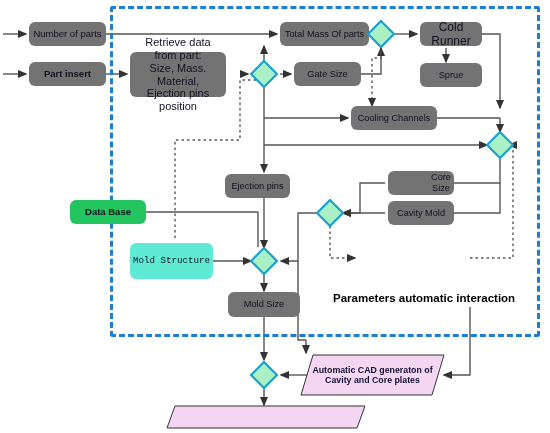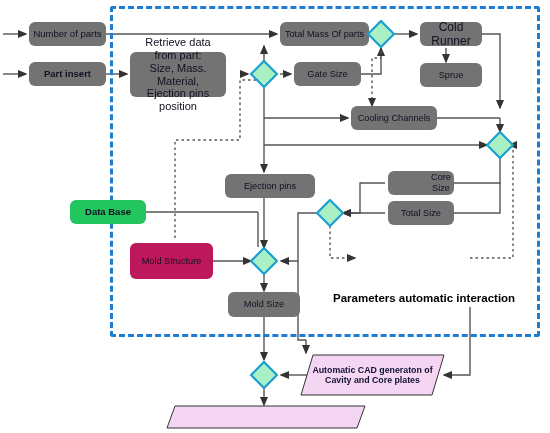--- a/index.html
+++ b/index.html
@@ -38,21 +38,22 @@
     z-index: 3;
   }
   .box {
     border-radius: 6px;
     border: 1px solid transparent;
   }
   .box.blue {
     background: #737373;
   }
   .box.purple {
-    background: #be185d;
+    background: #5eead4;
+    font-family: Liberation Mono, monospace;
   }
   .box.pink {
     background: #22c55e;
     margin-left: 48px;
   }
   .box.bold {
     font-weight: bold;
   }
   .para {
     background: transparent;
@@ -194,25 +195,25 @@
   <div class="node box blue" style="left:280px; top:22px; width:89px; height:24px; font-size:9.2px;">Total Mass Of parts</div>
 
   <div class="node box blue" style="left:294px; top:62px; width:67px; height:24px; font-size:9.2px;">Gate Size</div>
 
   <div class="node box blue" style="left:420px; top:22px; width:62px; height:24px; font-size:12px;">Cold Runner</div>
 
   <div class="node box blue" style="left:420px; top:63px; width:62px; height:24px; font-size:9.2px;">Sprue</div>
 
   <div class="node box blue" style="left:351px; top:106px; width:86px; height:24px; font-size:9.2px;">Cooling Channels</div>
 
-  <div class="node box blue" style="left:225px; top:174px; width:90px; height:24px; font-size:9.2px;">Ejection pins</div>
+  <div class="node box blue" style="left:225px; top:174px; width:65px; height:24px; font-size:9.2px;">Ejection pins</div>
 
   <div class="node box blue" style="left:388px; top:171px; width:66px; height:24px; font-size:9.2px;padding-left:40px;">Core Size</div>
 
-  <div class="node box blue" style="left:388px; top:201px; width:66px; height:24px; font-size:9.2px;">Total Size</div>
+  <div class="node box blue" style="left:388px; top:201px; width:66px; height:24px; font-size:9.2px;">Cavity Mold</div>
 
 
   <div class="node box purple" style="left:130px; top:243px; width:83px; height:36px; font-size:9.2px;">Mold Structure</div>
 
   <div class="node box blue" style="left:228px; top:292px; width:72px; height:25px; font-size:9.2px;">Mold Size</div>
 
   <div class="diamond" style="left:367px; top:20px; width:28px; height:28px;">
     <svg width="28" height="28" viewBox="0 0 28 28" xmlns="http://www.w3.org/2000/svg">
       <polygon points="14,1 27,14 14,27 1,14" fill="#a9f0c4" stroke="#1a9fd0" stroke-width="2.2"></polygon>
     </svg>

